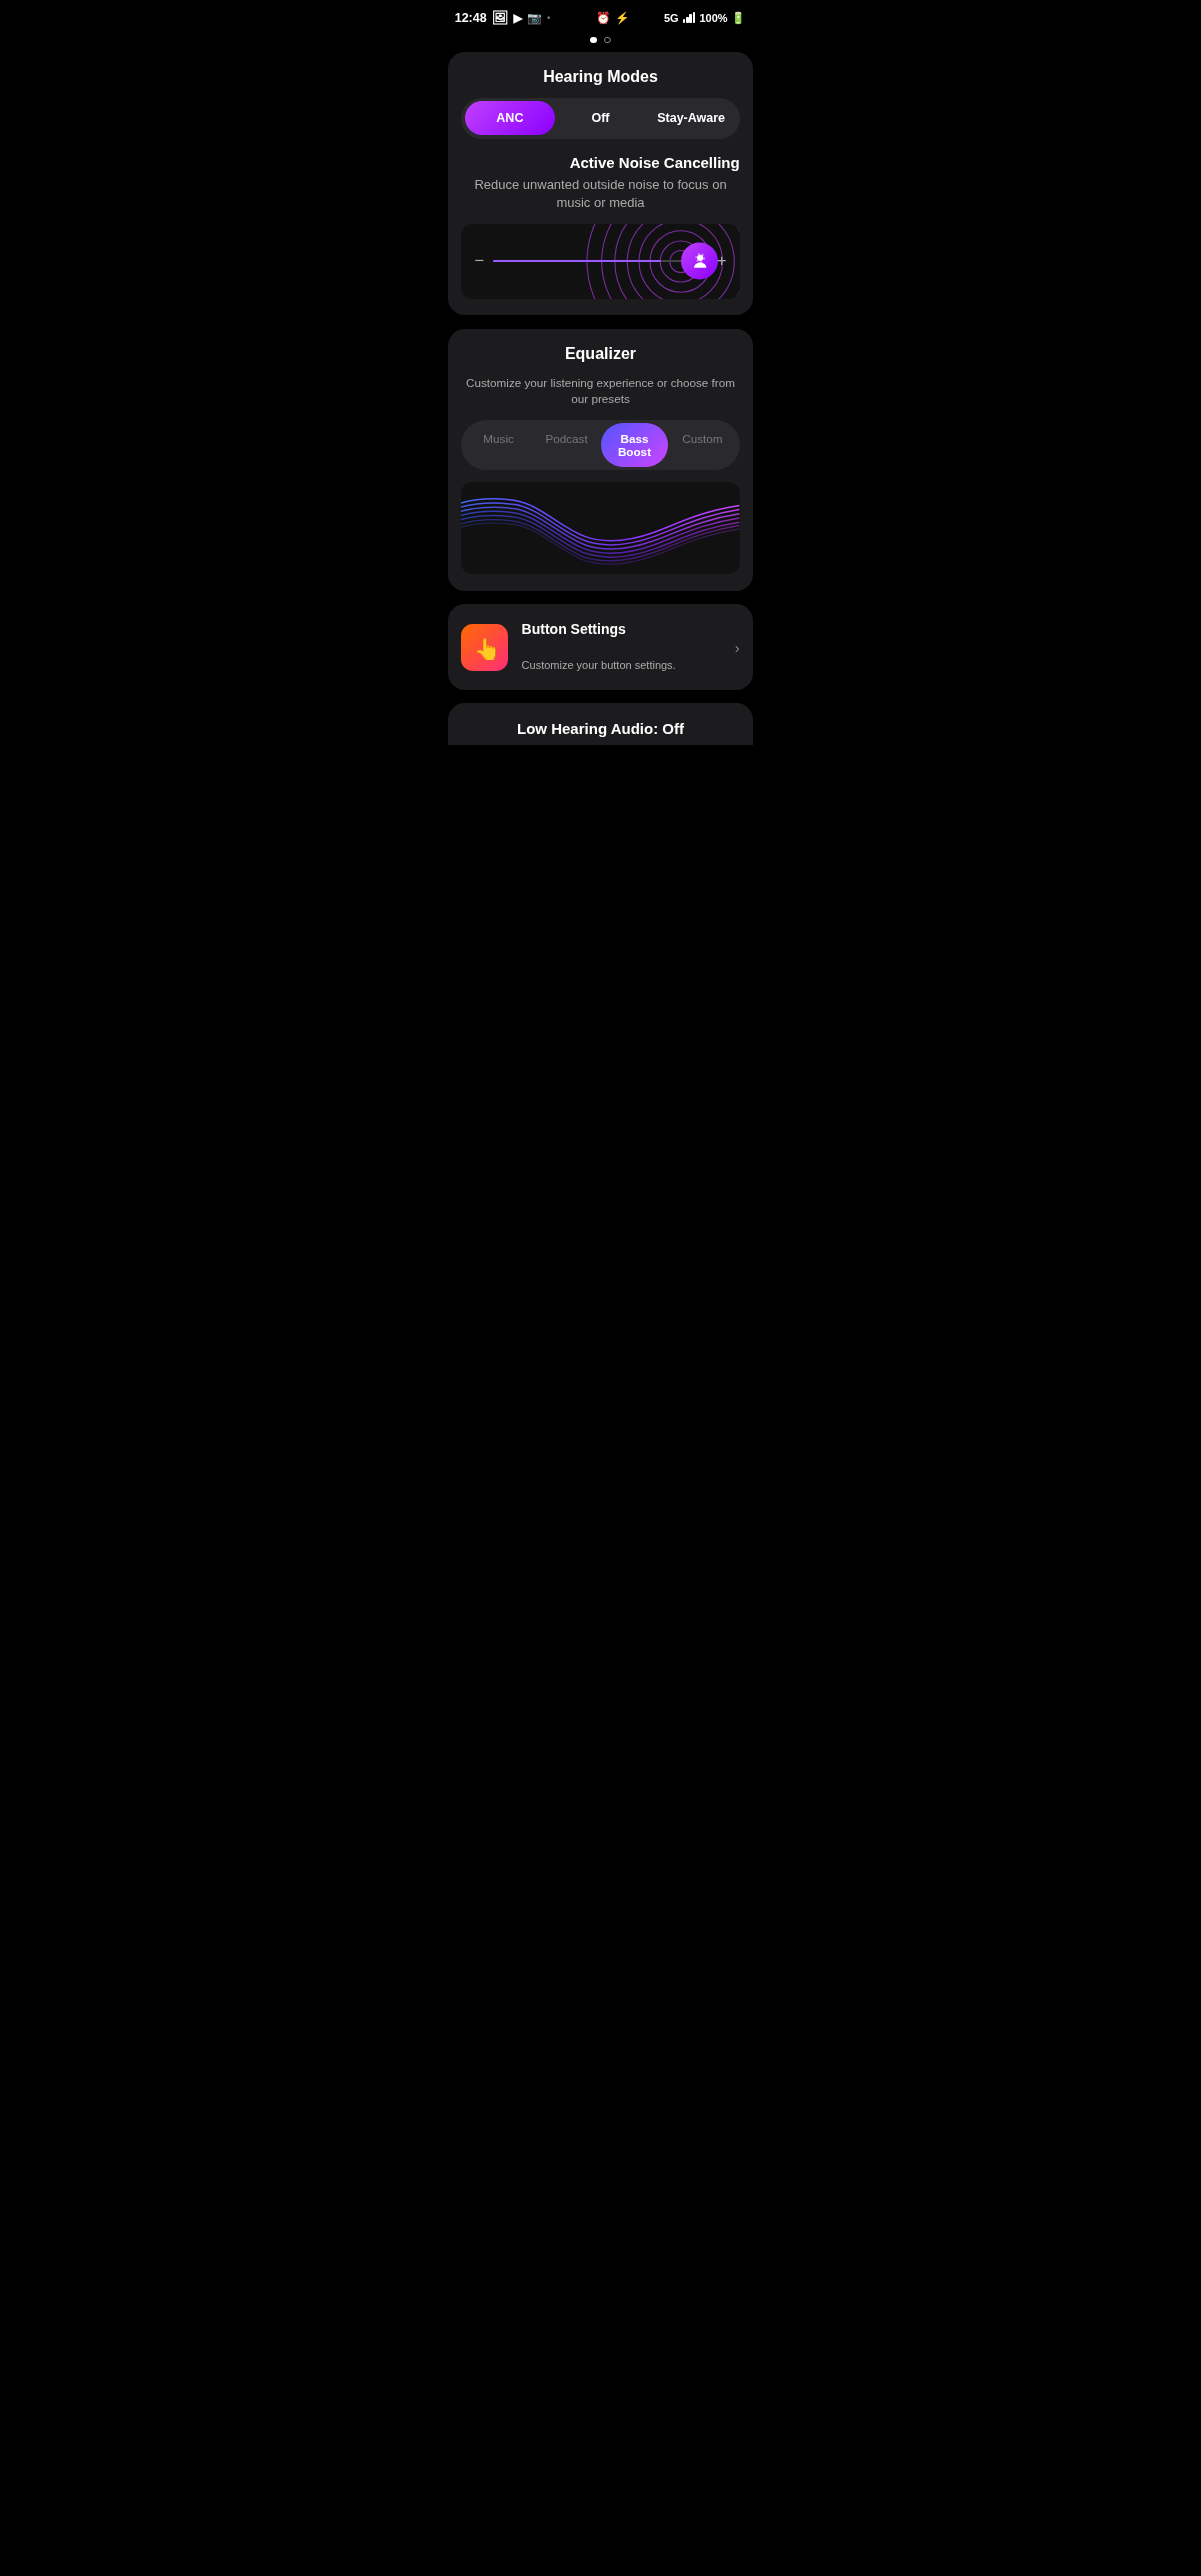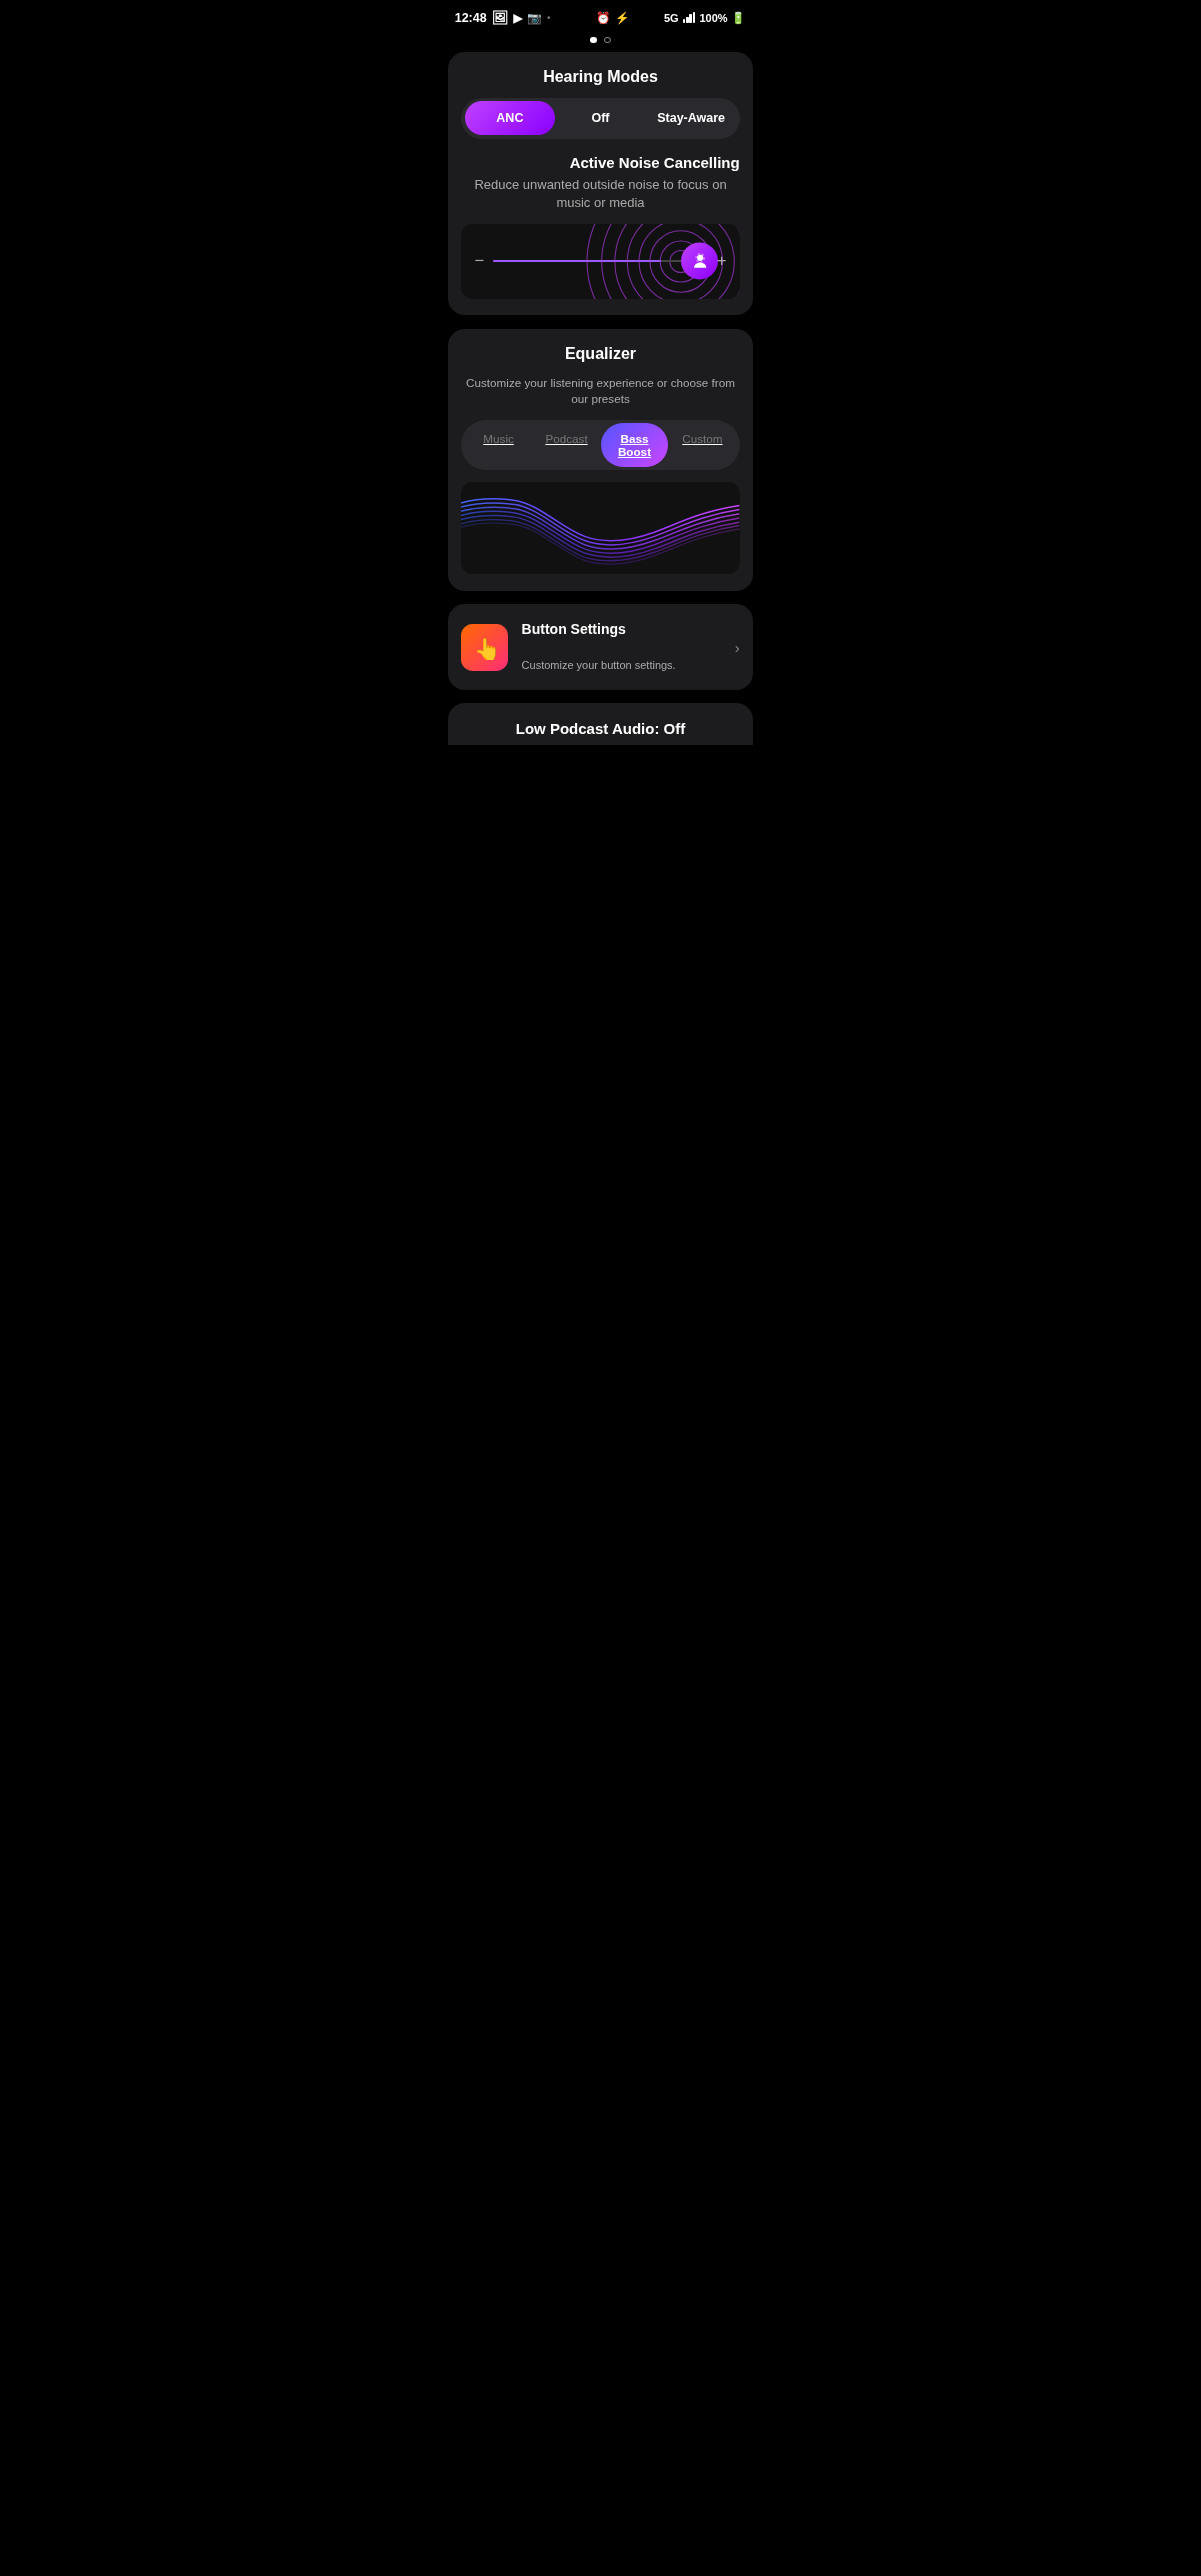--- a/index.html
+++ b/index.html
@@ -170,21 +170,20 @@
       line-height: 1.4;
       margin-bottom: 11.7px;
     }
 
     .eq-tabs {
       display: flex;
       background: #2a2a2e;
       border-radius: 25px;
       padding: 3.3px;
       margin-bottom: 11.7px;
-      text-decoration: underline;
     }
 
     .eq-tab {
       flex: 1;
       text-align: center;
       padding: 9.2px 3.3px;
       border-radius: 22px;
       font-size: 11.7px;
       font-weight: 500;
       cursor: pointer;
@@ -406,15 +405,15 @@
     </svg>
   </div>
   <div class="btn-settings-text">
     <div class="btn-settings-title">Button Settings</div>
     <div class="btn-settings-desc">Customize your button settings.</div>
   </div>
   <div class="chevron-right">›</div>
 </div>
 
 <div class="low-latency-card">
-  <div class="low-latency-title">Low Podcast Audio: Off</div>
+  <div class="low-latency-title">Low Hearing Audio: Off</div>
 </div>
 
 
 </body></html>

